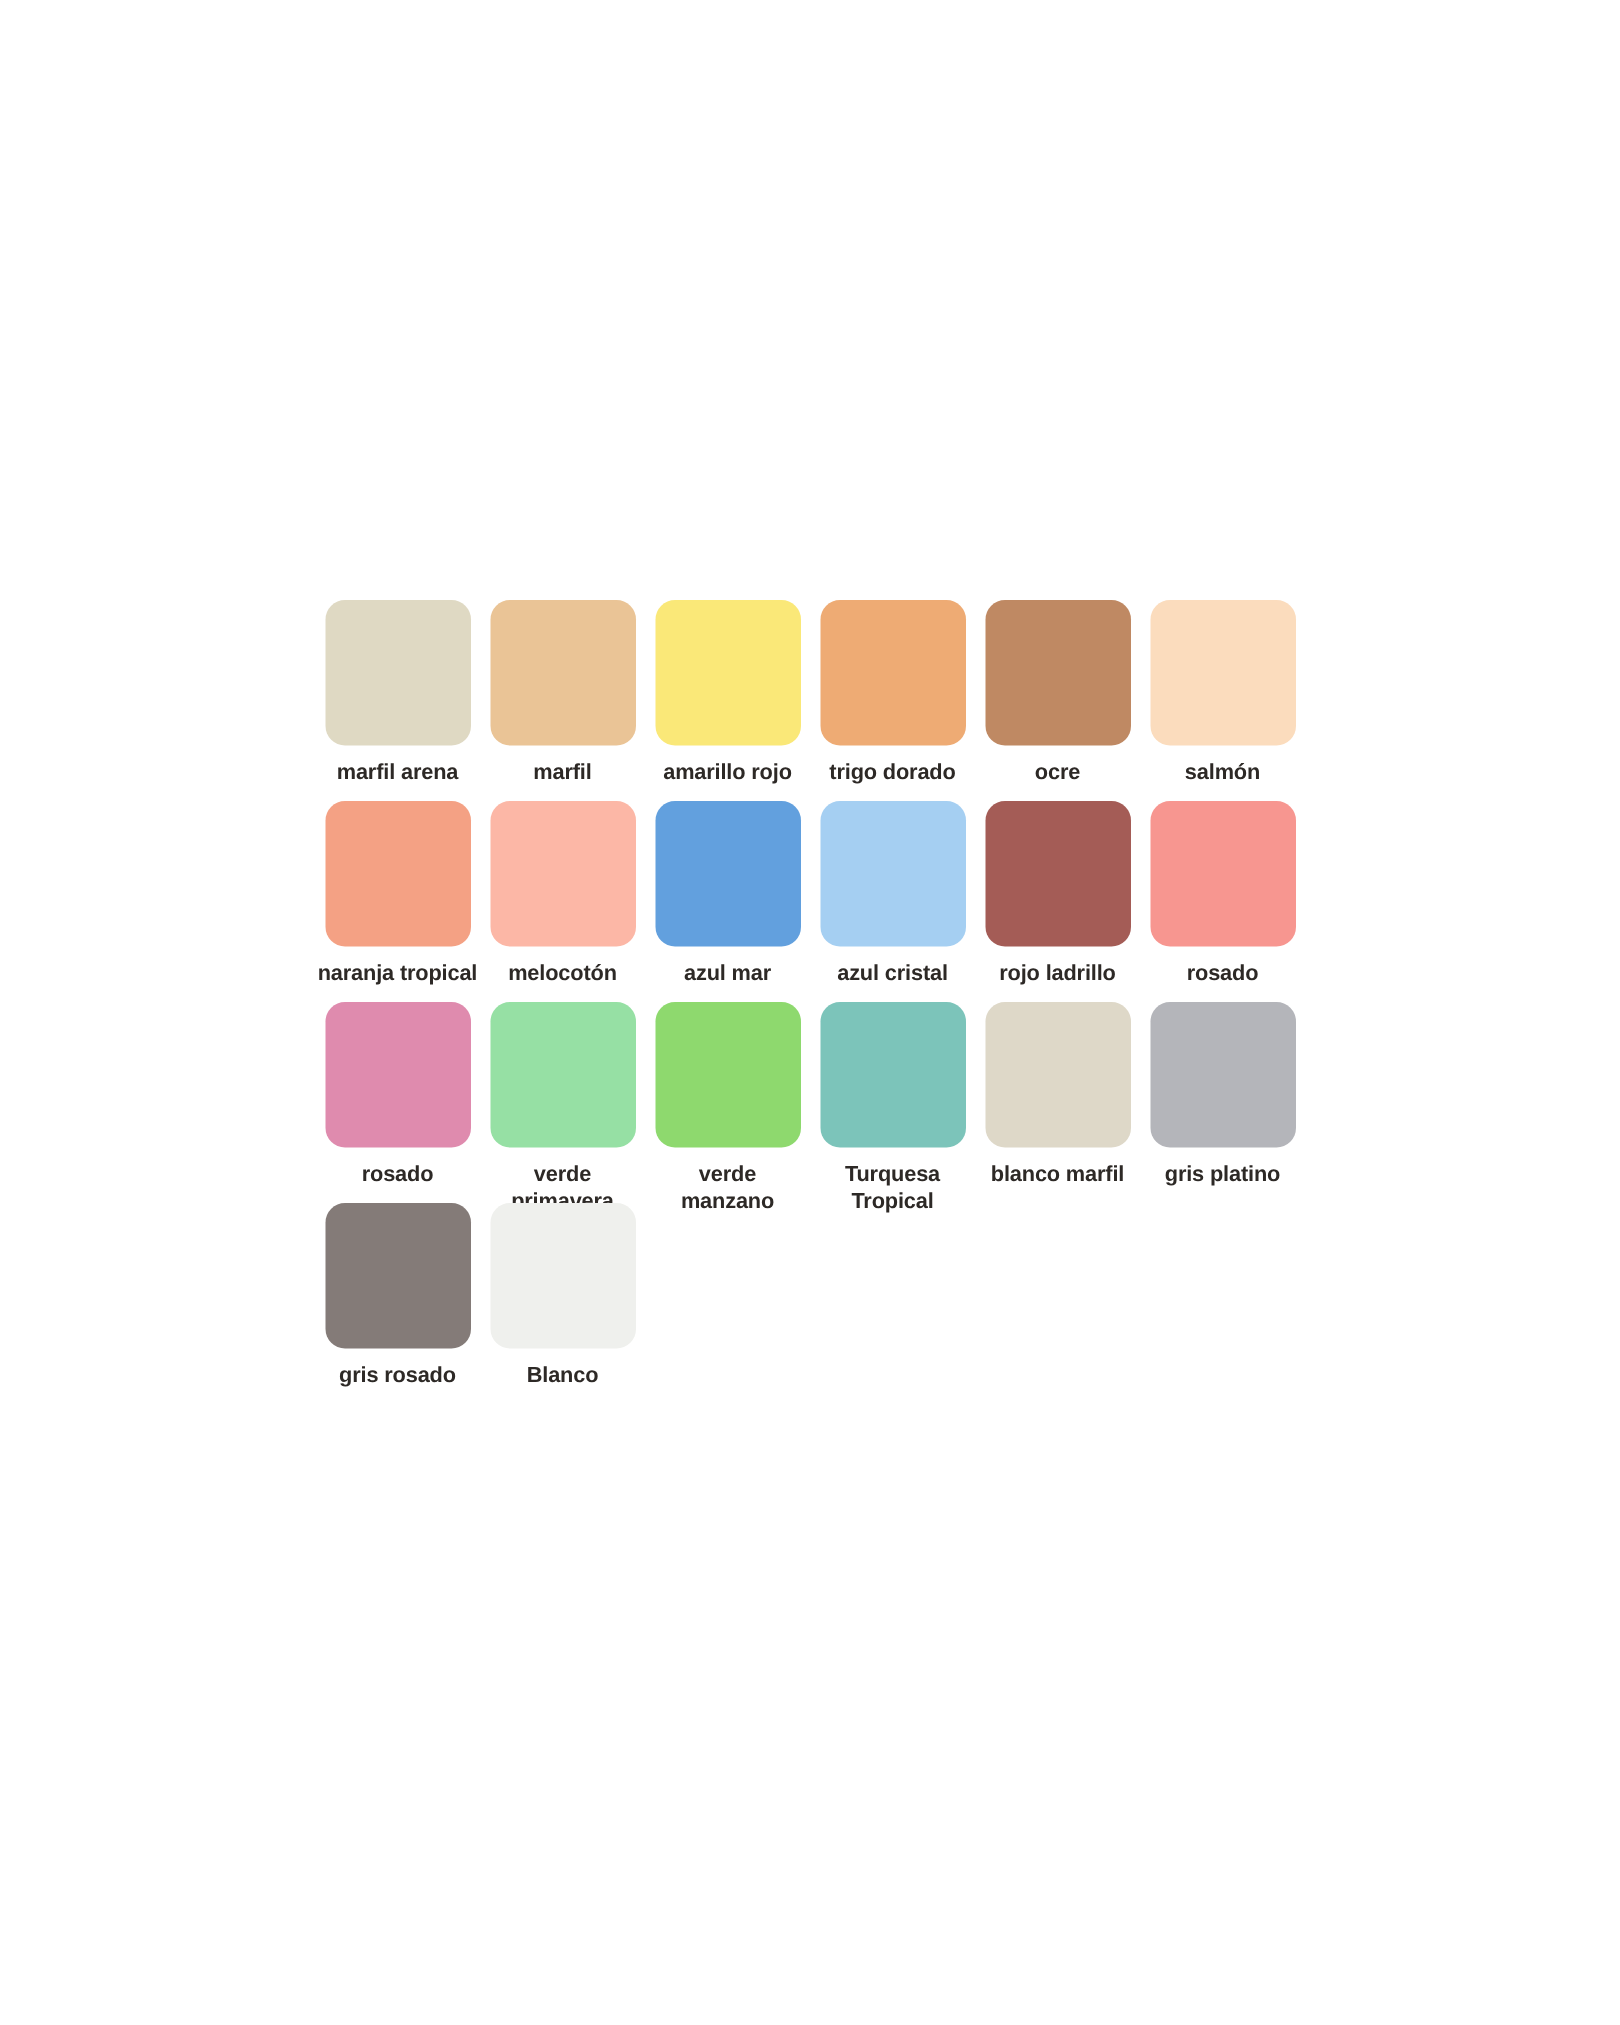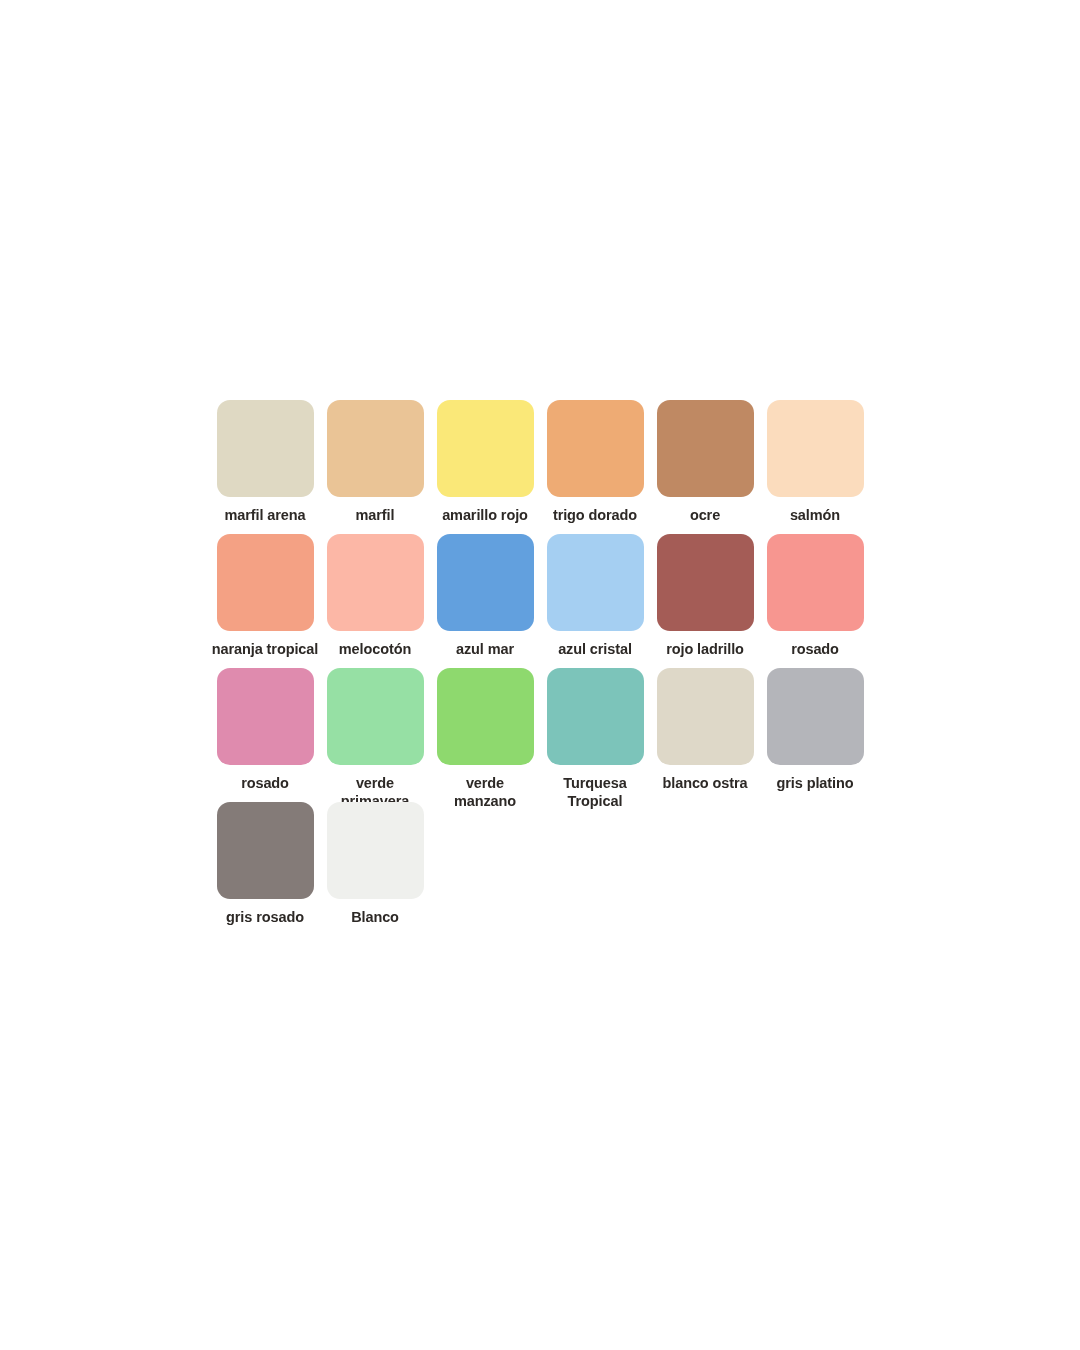--- a/index.html
+++ b/index.html
@@ -127,21 +127,21 @@
         <div class="swatch-label" style="color: rgb(45, 41, 38);">verde
 manzano</div>
       </div>
       <div class="swatch-cell">
         <div class="swatch-chip" style="background: rgb(124, 196, 186);"></div>
         <div class="swatch-label" style="color: rgb(45, 41, 38);">Turquesa
 Tropical</div>
       </div>
       <div class="swatch-cell">
         <div class="swatch-chip" style="background: rgb(222, 216, 200);"></div>
-        <div class="swatch-label" style="color: rgb(45, 41, 38);">blanco ostra</div>
+        <div class="swatch-label" style="color: rgb(45, 41, 38);">blanco marfil</div>
       </div>
       <div class="swatch-cell">
         <div class="swatch-chip" style="background: rgb(180, 181, 186);"></div>
         <div class="swatch-label" style="color: rgb(45, 41, 38);">gris platino</div>
       </div>
       <div class="swatch-cell">
         <div class="swatch-chip" style="background: rgb(132, 123, 120);"></div>
         <div class="swatch-label" style="color: rgb(45, 41, 38);">gris rosado</div>
       </div>
       <div class="swatch-cell">

